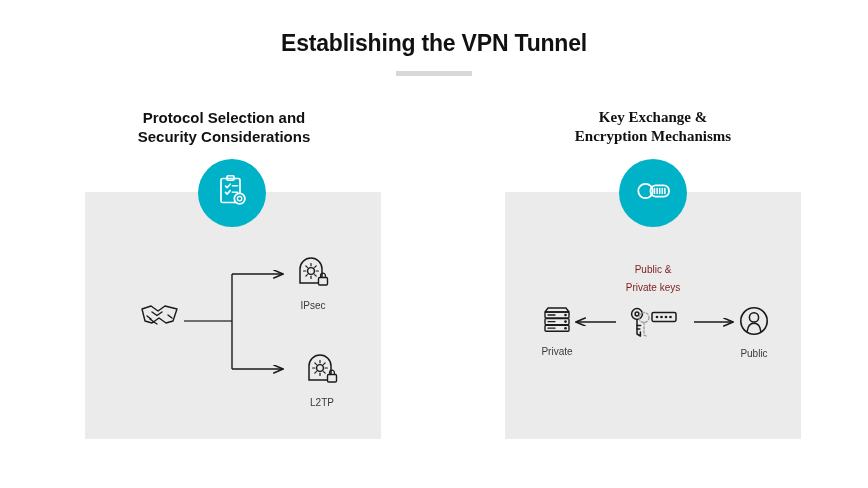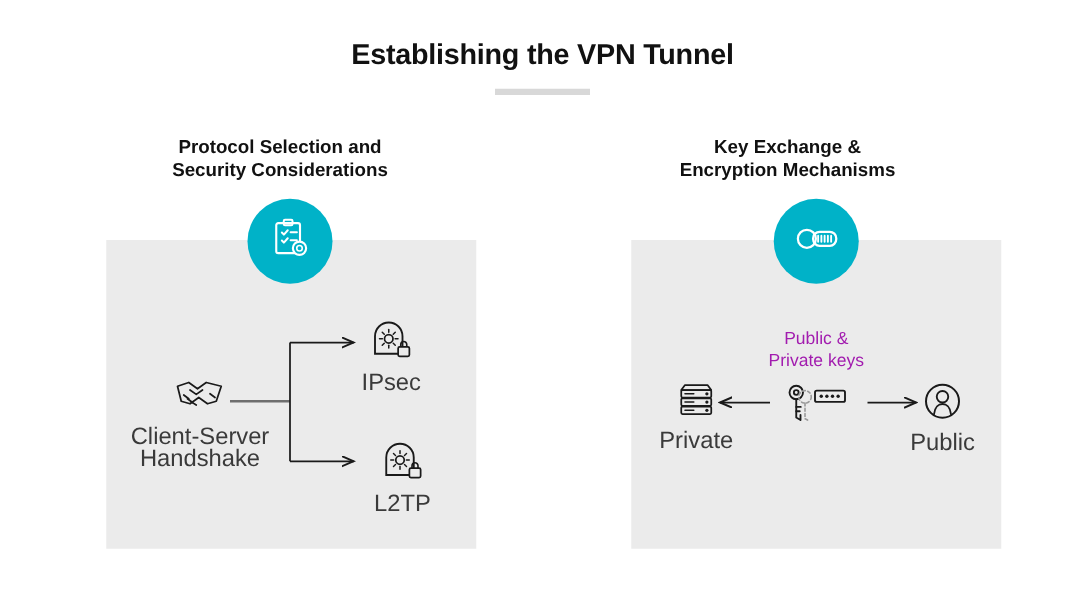--- a/index.html
+++ b/index.html
@@ -41,21 +41,21 @@
   .section-heading {
     position: absolute;
     text-align: center;
     font-size: 15px;
     font-weight: bold;
     line-height: 19px;
     color: #111111;
     white-space: pre-line;
   }
   #heading-left  { left: 76px;  top: 108px; width: 296px; }
-  #heading-right { left: 482px; top: 108px; width: 296px; }
+  #heading-right { left: 505px; top: 108px; width: 296px; font-family: Liberation Serif, serif; }
 
   
   .panel {
     position: absolute;
     background: #ebebeb;
   }
   #panel-left  { left: 85px;  top: 192px; width: 296px; height: 247px; }
   #panel-right { left: 505px; top: 192px; width: 296px; height: 247px; }
 
   
@@ -73,21 +73,21 @@
   #badge-right { left: 619px; top: 159px; }
 
   
   .node {
     position: absolute;
     display: flex;
     flex-direction: column;
     align-items: center;
   }
   .node-label {
-    font-size: 19px;
+    font-size: 10px;
     line-height: 18px;
     color: #3a3a3a;
     text-align: center;
     white-space: pre-line;
     margin-top: 4px;
   }
 
   
   #node-handshake { left: 95px;  top: 300px; width: 130px; }
   #node-ipsec     { left: 283px; top: 255px; width: 60px;  }
@@ -97,23 +97,23 @@
   #node-server    { left: 524px; top: 305px; width: 66px; }
   #node-client    { left: 722px; top: 305px; width: 64px; }
   #node-keys      { left: 620px; top: 305px; width: 68px; }
 
   #keys-caption {
     position: absolute;
     left: 553px;
     top: 261px;
     width: 200px;
     text-align: center;
-    font-size: 14px;
+    font-size: 10px;
     line-height: 18px;
-    color: #a21caf;
+    color: #7f1d1d;
     white-space: pre-line;
   }
 
   .connector-svg {
     position: absolute;
     left: 0;
     top: 0;
     width: 868px;
     height: 488px;
     pointer-events: none;
@@ -190,22 +190,20 @@
       <g fill="none" stroke="#1a1a1a" stroke-width="1.4" stroke-linejoin="round" stroke-linecap="round">
         <path d="M4,9 L13,6 L20,11 L27,6 L39,9 L35,21 L28,23 L21,18 L14,23 L7,21 Z"></path>
         <path d="M14,12 L19,15.5 L24,12"></path>
         <path d="M9,16 L13,19"></path>
         <path d="M12,19 L16,22"></path>
         <path d="M15,21.5 L19,24"></path>
         <path d="M30,15 L34,18"></path>
       </g>
     </svg>
   </span>
-  <div class="node-label">Client-Server
-Handshake</div>
 </div>
 
 <div class="node" id="node-ipsec">
   <span>
     <svg width="34" height="34" viewBox="0 0 34 34" xmlns="http://www.w3.org/2000/svg">
       <path d="M4,28 L4,14 A11,11 0 0 1 26,14 L26,28 Z" fill="none" stroke="#1a1a1a" stroke-width="1.5"></path>
       <circle cx="15" cy="16" r="3.4" fill="none" stroke="#1a1a1a" stroke-width="1.4"></circle>
       <g stroke="#1a1a1a" stroke-width="1.2" stroke-linecap="round">
         <line x1="15" y1="8.5" x2="15" y2="10.8"></line>
         <line x1="15" y1="21.2" x2="15" y2="23.4"></line>

